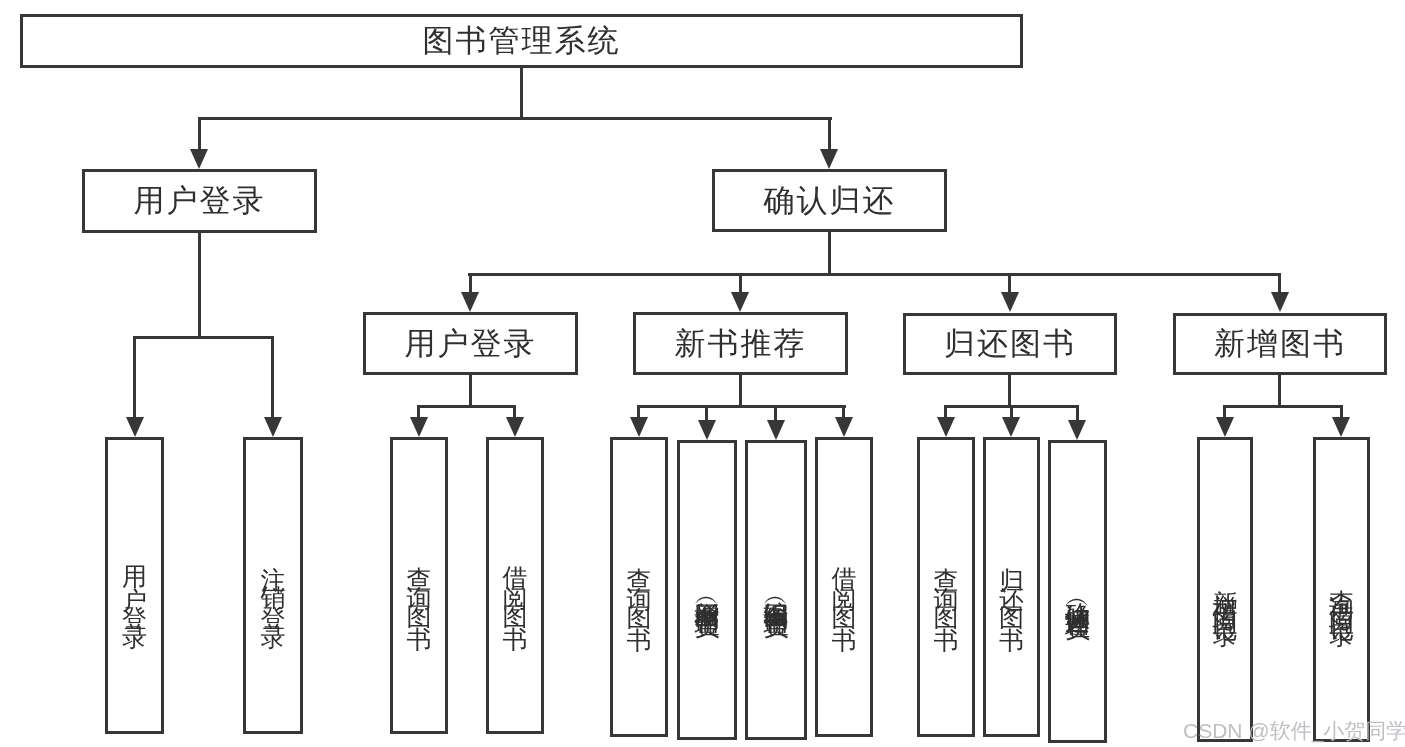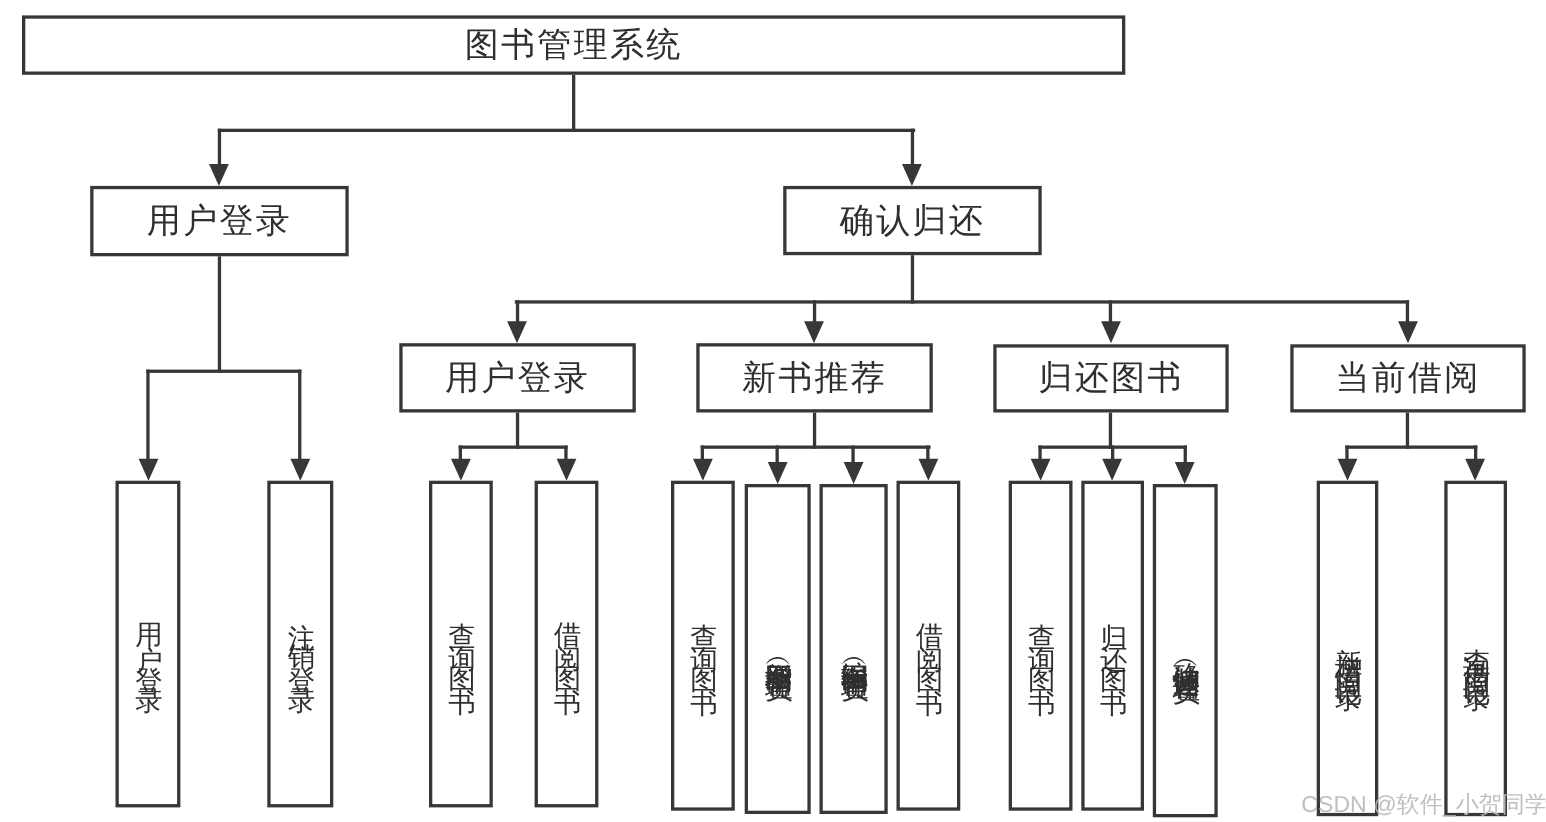--- a/index.html
+++ b/index.html
@@ -78,21 +78,21 @@
   <div class="box" style="left:363px;top:312px;width:215px;height:63px;">
     <span class="hlabel">用户登录</span>
   </div>
   <div class="box" style="left:633px;top:312px;width:215px;height:63px;">
     <span class="hlabel">新书推荐</span>
   </div>
   <div class="box" style="left:903px;top:313px;width:214px;height:62px;">
     <span class="hlabel">归还图书</span>
   </div>
   <div class="box" style="left:1173px;top:313px;width:214px;height:62px;">
-    <span class="hlabel">当前借阅</span>
+    <span class="hlabel">新增图书</span>
   </div>
 
   <div class="vline" style="left:469px;top:375px;height:33px;"></div>
   <div class="hline" style="left:417px;top:405px;width:99px;"></div>
   <div class="vline" style="left:417px;top:405px;height:14px;"></div>
   <div class="arrow" style="left:410px;top:417px;"></div>
   <div class="vline" style="left:513px;top:405px;height:14px;"></div>
   <div class="arrow" style="left:506px;top:417px;"></div>
 
   <div class="vline" style="left:739px;top:375px;height:33px;"></div>

